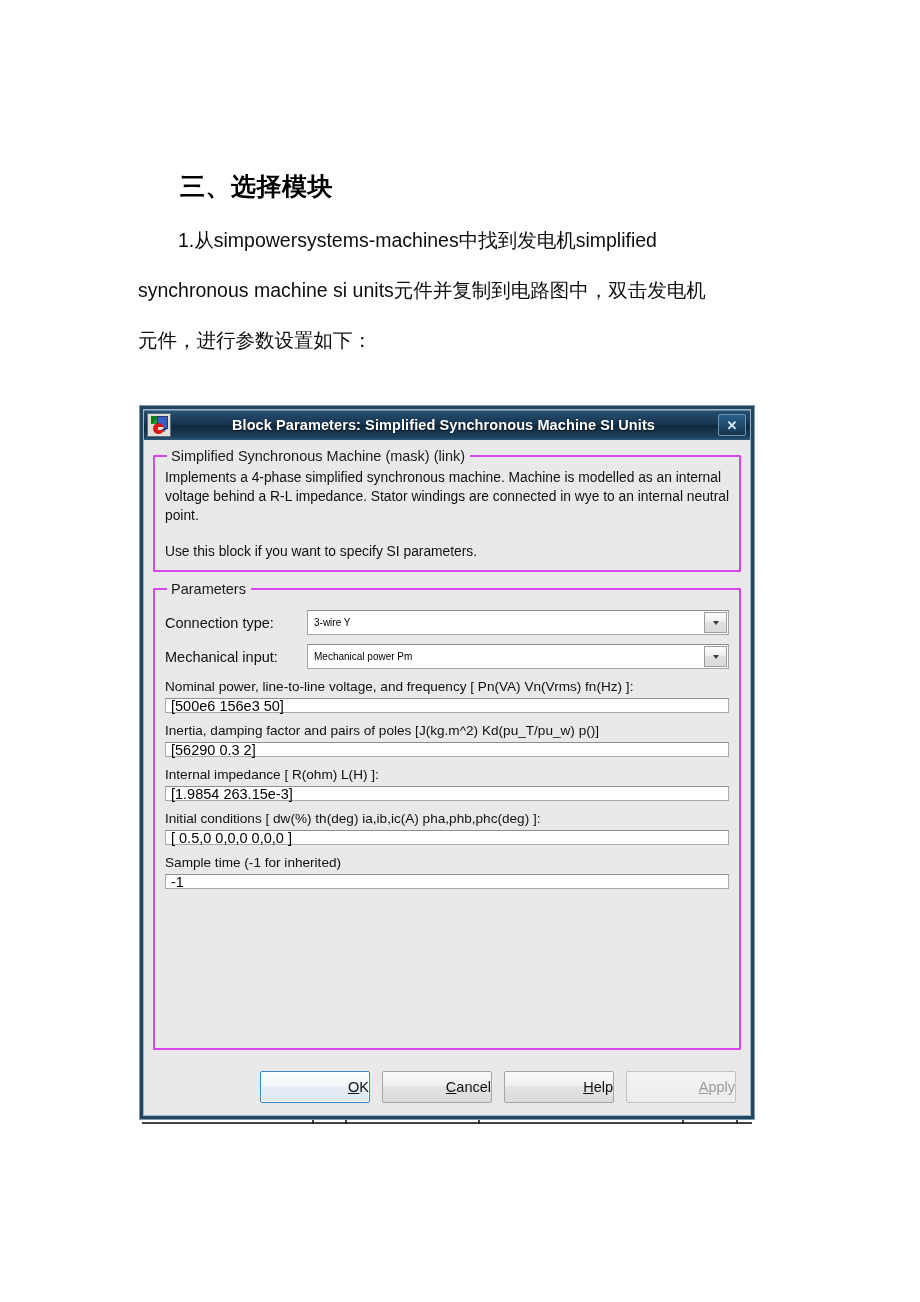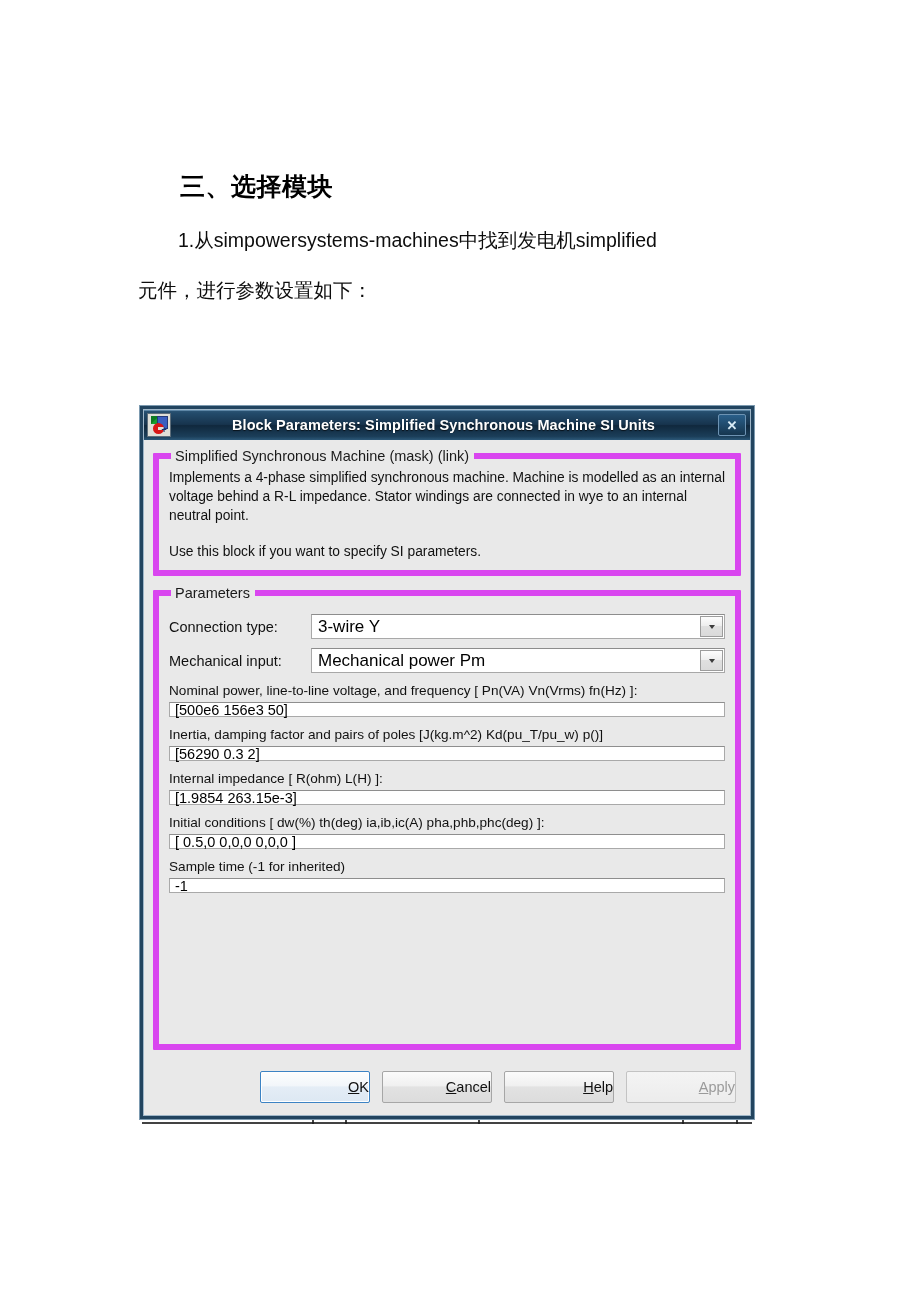--- a/index.html
+++ b/index.html
@@ -140,21 +140,21 @@
   
   .dialog-body {
     flex: 1 1 auto;
     background: #e9e9e9;
     padding: 8px 9px 0 9px;
     display: flex;
     flex-direction: column;
   }
 
   fieldset.group {
-    border: 6px solid #d946ef;
+    border: 2px solid #d946ef;
     border-radius: 1px;
     margin: 0 0 9px 0;
     padding: 4px 10px 9px 10px;
     background: #e9e9e9;
   }
   fieldset.group > legend {
     font-size: 14.5px;
     color: #1a1a1a;
     padding: 0 5px 0 4px;
     margin-left: 2px;
@@ -188,21 +188,21 @@
     flex: 1 1 auto;
     height: 25px;
     display: flex;
     background: #ffffff;
     border: 1px solid #a8a8a8;
     border-top-color: #8d8d8d;
     box-sizing: border-box;
   }
   .combo .val {
     flex: 1 1 auto;
-    font-size: 17px;
+    font-size: 10px;
     color: #000;
     padding: 0 0 0 6px;
     display: flex;
     align-items: center;
     white-space: nowrap;
   }
   .combo .arrow {
     flex: 0 0 21px;
     margin: 1px 1px 1px 0;
     border: 1px solid #9c9c9c;
@@ -299,20 +299,21 @@
     opacity: .82;
   }
 </style>
 </head>
 <body>
 
 <div class="doc-heading">三、选择模块</div>
 
 <div class="doc-para">
   <div class="indent">1.从simpowersystems-machines中找到发电机simplified</div>
+  <div>synchronous machine si units元件并复制到电路图中，双击发电机</div>
   <div>元件，进行参数设置如下：</div>
 </div>
 
 <div class="bg-line"></div>
 <div class="bg-tick" style="left:312px"></div>
 <div class="bg-tick" style="left:345px"></div>
 <div class="bg-tick" style="left:478px"></div>
 <div class="bg-tick" style="left:682px"></div>
 <div class="bg-tick" style="left:736px"></div>
 

